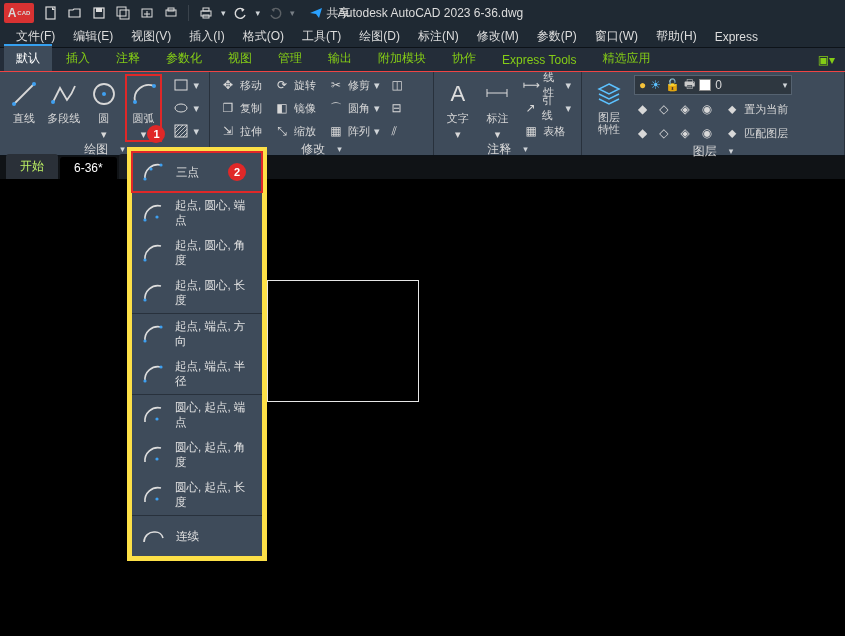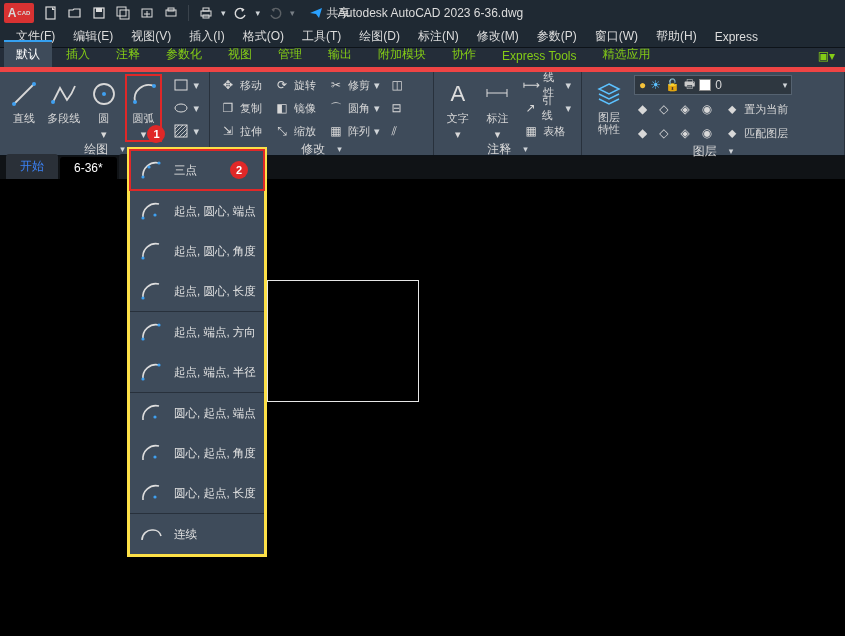--- a/index.html
+++ b/index.html
@@ -13,50 +13,50 @@
 .qat-sep{width:1px;height:16px;background:#3a434c;margin:0 2px}
 .share{display:flex;align-items:center;gap:4px;margin-left:14px;color:#2aa1ff}
 .share svg{fill:#2aa1ff}
 .apptitle{position:absolute;left:16px;right:0;text-align:center;pointer-events:none;font-size:12px;color:#ddd}
 
 
 .menubar{height:22px;background:#1f2933;display:flex;align-items:center;padding-left:8px;gap:2px;border-bottom:1px solid #0d1319}
 .menu-item{padding:3px 8px;color:#ddd}
 
 
-.ribbontabs{height:24px;background:#242d39;display:flex;align-items:flex-end;padding-left:4px;border-bottom:5px solid #ef4444}
+.ribbontabs{height:24px;background:#242d39;display:flex;align-items:flex-end;padding-left:4px;border-bottom:1px solid #ef4444}
 .rtab{padding:4px 12px;margin-right:2px;color:#84cc16}
 .rtab.active{background:#3e4b5a;border-top:2px solid #35a0f0;color:#fff}
 
 
 .ribbon{height:84px;background:#3e4b5a;display:flex;border-bottom:1px solid #0d1319}
 .panel{display:flex;flex-direction:column;border-right:1px solid #28313c;padding:3px 6px 1px}
 .panel-body{flex:1;display:flex;align-items:flex-start;gap:4px}
 .panel-title{height:16px;text-align:center;font-size:11px;color:#cfd3d7;display:flex;align-items:center;justify-content:center;gap:12px}
 .big-btn{display:flex;flex-direction:column;align-items:center;justify-content:flex-start;width:38px;padding-top:4px;gap:2px}
 .big-btn .ic{width:30px;height:30px;display:flex;align-items:center;justify-content:center}
 .big-btn span{font-size:11px;color:#d8d8d8}
 .col{display:flex;flex-direction:column;gap:3px}
 .mini-row{display:flex;align-items:center;gap:4px;height:20px;padding:0 4px}
 .mini-row .ic{width:16px;height:16px;display:flex;align-items:center;justify-content:center}
 .mini-row span{font-size:11px}
 .hl1{outline:2px solid #e02828;outline-offset:-1px}
 .badge{position:absolute;width:18px;height:18px;border-radius:50%;background:#e02828;color:#fff;display:flex;align-items:center;justify-content:center;font-size:11px;font-weight:bold}
 
 
 .doctabs{height:24px;background:#101316;display:flex;align-items:flex-end;padding-left:6px;border-bottom:1px solid #000}
-.dtab{padding:4px 14px;background:#2a3038;margin-right:2px;font-size:12px;color:#3b82f6;border-top-left-radius:3px;border-top-right-radius:3px}
+.dtab{padding:4px 14px;background:#2a3038;margin-right:2px;font-size:12px;color:#bef264;border-top-left-radius:3px;border-top-right-radius:3px}
 .dtab.active{background:#000;color:#fff}
 
 
 .draw{position:absolute;top:180px;left:0;right:0;bottom:0;background:#000}
 .rect{position:absolute;left:267px;top:100px;width:152px;height:122px;border:1.5px solid #e7e7e7}
 
 
-.flyout{position:absolute;left:127px;top:147px;width:140px;background:#3e4b5a;border:3px solid #fde047;z-index:10}
+.flyout{position:absolute;left:127px;top:147px;width:140px;background:#3e4b5a;border:5px solid #fde047;z-index:10}
 .fly-item{display:flex;align-items:center;height:40px;padding:0 8px;gap:10px}
 .fly-item .ic{width:26px;height:26px;display:flex;align-items:center;justify-content:center}
 .fly-item span{font-size:11.5px;color:#e2e2e2}
 .fly-sep{height:1px;background:#28313c}
 .fly-hl{outline:2px solid #e02828;outline-offset:-1px;position:relative}
 .fly-hl .badge{right:16px}
 
 .layer-combo{display:flex;align-items:center;height:20px;background:#2e3740;border:1px solid #556270;padding:0 4px;min-width:130px;gap:4px}
 .swatch{width:12px;height:12px;background:#fff;border:1px solid #888}
 .tri{font-size:9px;color:#d0d4d8}

